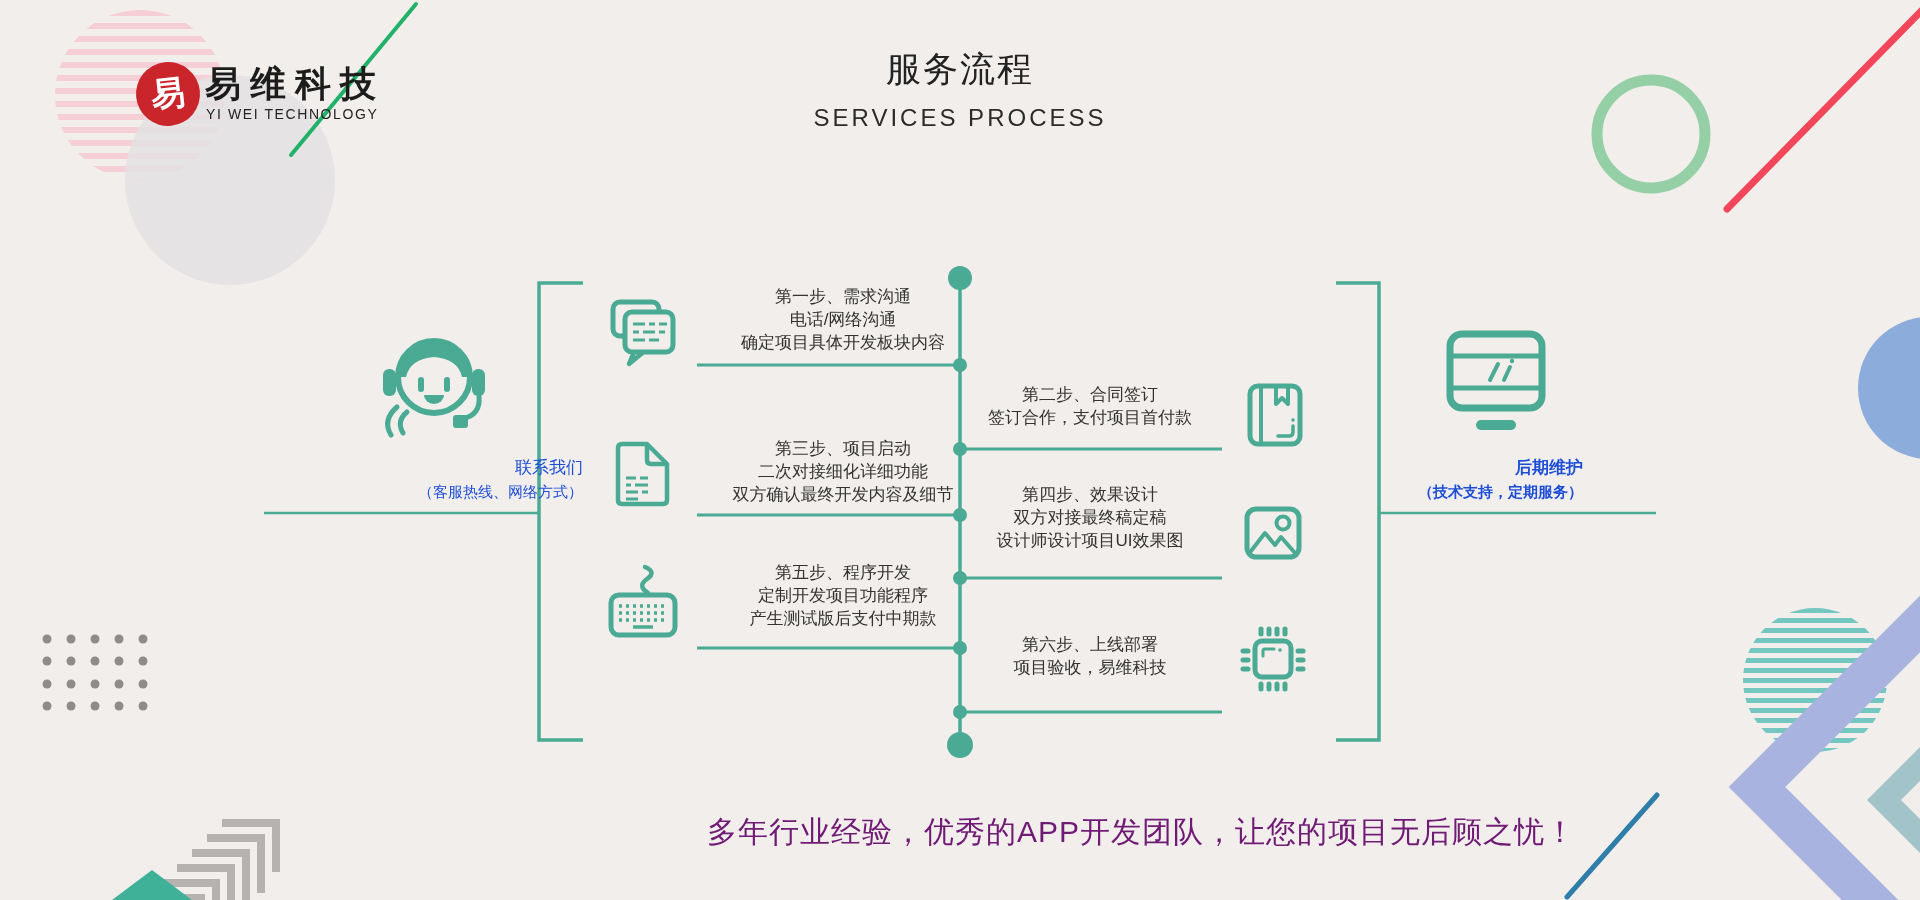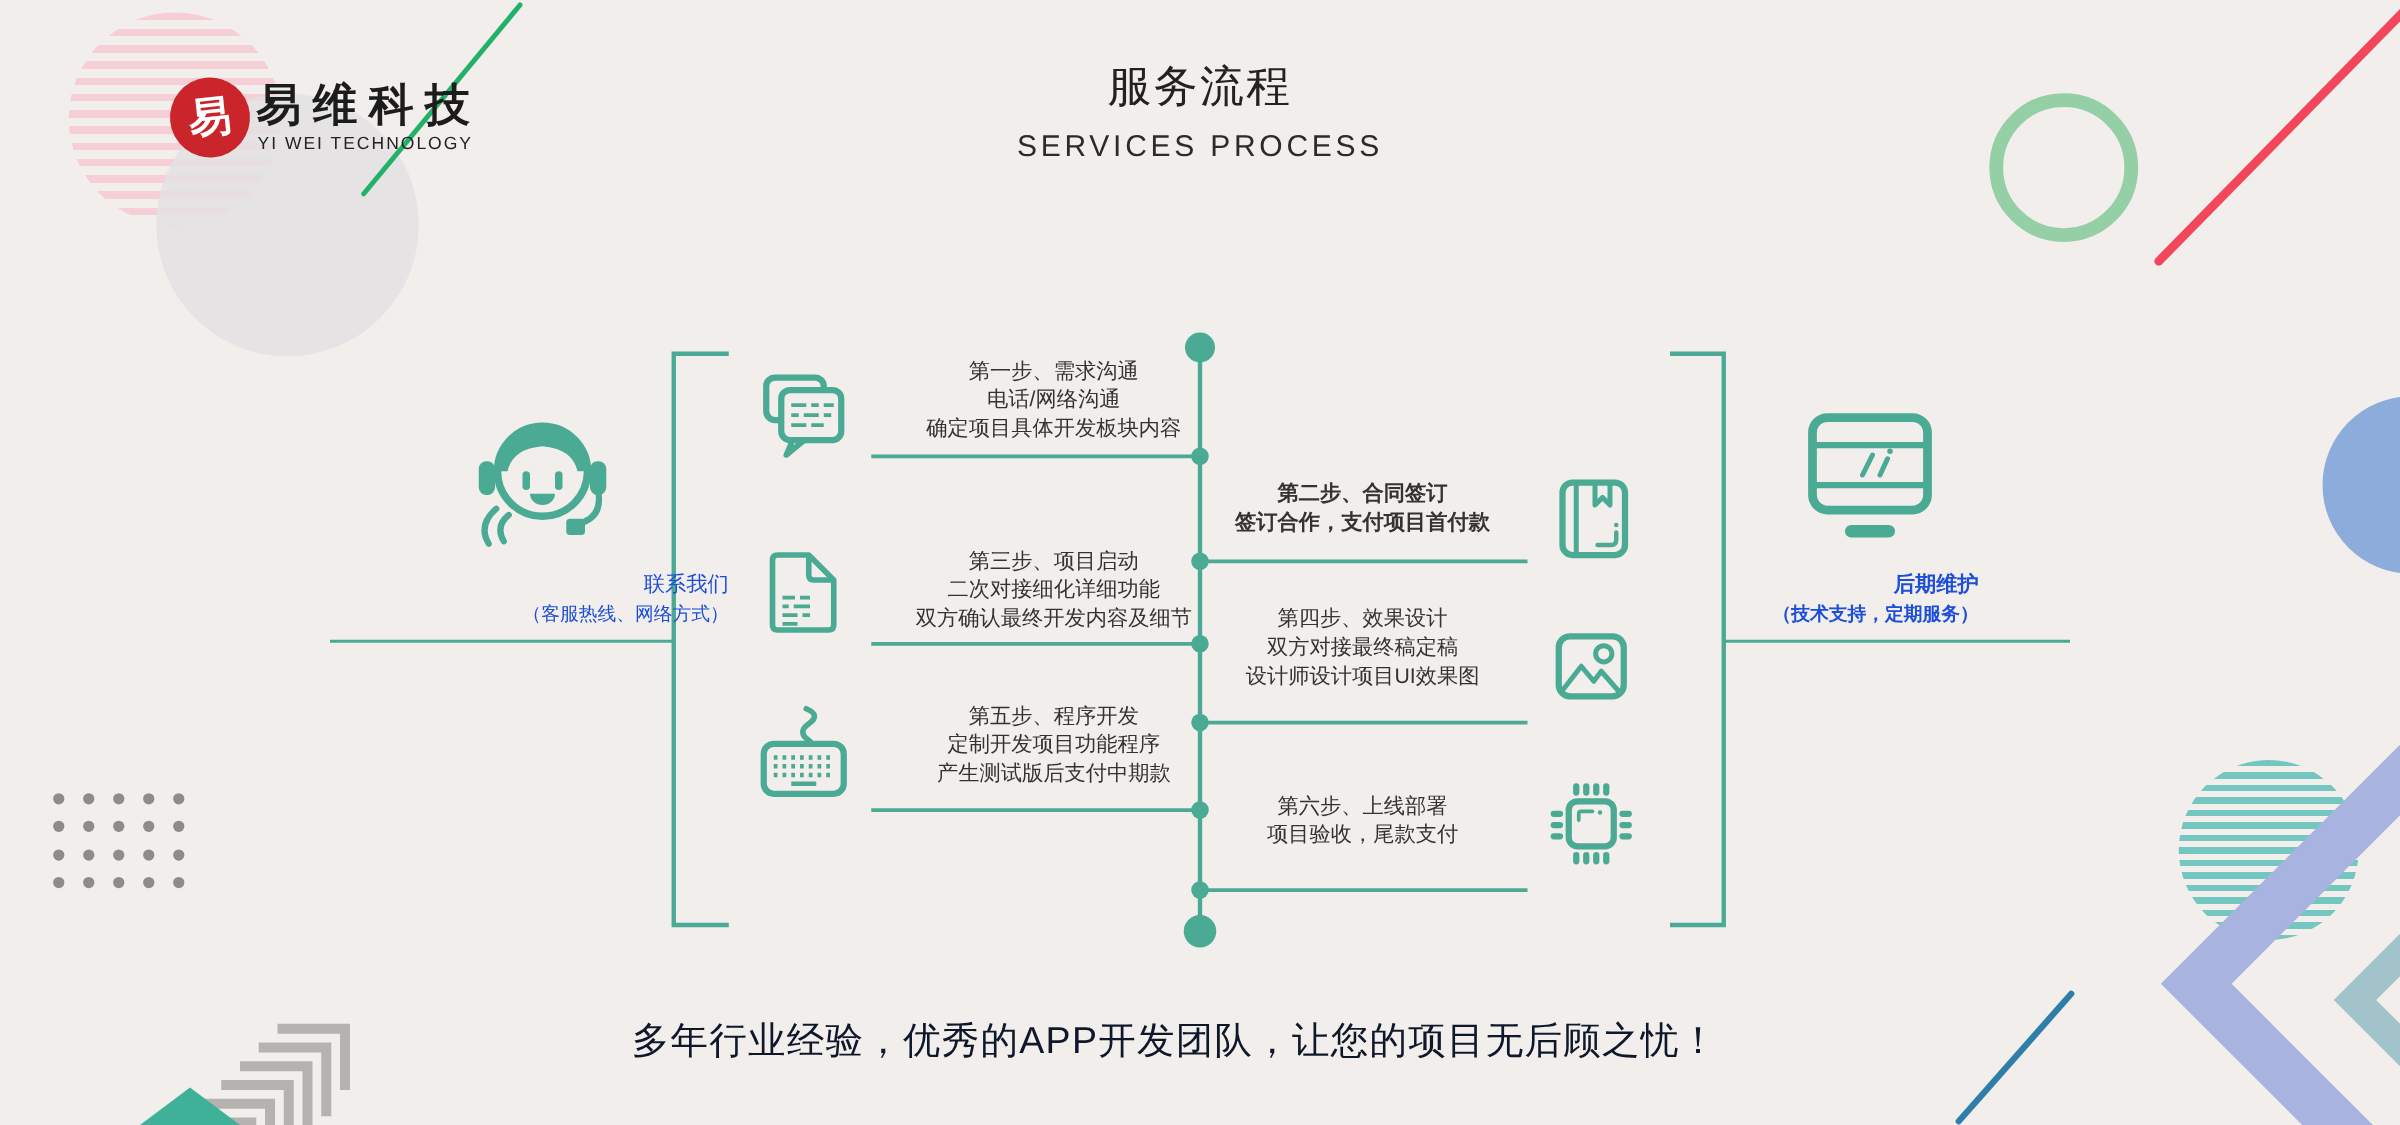--- a/index.html
+++ b/index.html
@@ -33,21 +33,21 @@
   }
   .logo-cn{left:205px;top:60px;font-size:36px;font-weight:bold;letter-spacing:9px;color:#1c1c1c;}
   .logo-en{left:206px;top:106px;font-size:14px;letter-spacing:1.6px;color:#222;font-weight:500;}
   .page-title{left:760px;top:46px;width:400px;text-align:center;font-size:35px;color:#222;letter-spacing:2px;}
   .page-subtitle{left:710px;top:104px;width:500px;text-align:center;font-size:24px;letter-spacing:3px;color:#2b2b2b;}
   
   .node-text{ text-align:right;font-size:17px;line-height:24px;color:#1d4ed8;width:300px;}
   .node-sub{font-size:15px;}
   .step-text{ text-align:center;font-size:17px;line-height:23px;color:#333;width:340px;}
   
-  .tagline{left:340px;top:812px;width:1200px;text-align:center;font-size:30px;color:#0f172a;font-weight:500;letter-spacing:1px;}
+  .tagline{left:376px;top:812px;width:1200px;text-align:right;font-size:30px;color:#701a75;font-weight:500;letter-spacing:1px;}
   .icon{pointer-events:none;}
 </style>
 </head>
 <body>
 
 <div class="abs circle-pink"></div>
 <div class="abs circle-gray"></div>
 <div class="abs circle-teal-striped"></div>
 
 <svg id="decor-svg" class="abs" width="1920" height="900" viewBox="0 0 1920 900">
@@ -238,37 +238,37 @@
       <line x1="59" y1="37" x2="64" y2="37"></line>
       <line x1="59" y1="46" x2="64" y2="46"></line>
   </g>
 </svg>
 
 <div class="abs step-text" style="left:673px;top:285px;">
   <div>第一步、需求沟通</div>
   <div>电话/网络沟通</div>
   <div>确定项目具体开发板块内容</div>
 </div>
-<div class="abs step-text" style="left:920px;top:383px;font-weight:bold;">
+<div class="abs step-text" style="left:920px;top:383px;">
   <div>第二步、合同签订</div>
   <div>签订合作，支付项目首付款</div>
 </div>
 <div class="abs step-text" style="left:673px;top:423px;margin-top:14px;">
   <div>第三步、项目启动</div>
   <div>二次对接细化详细功能</div>
   <div>双方确认最终开发内容及细节</div>
 </div>
 <div class="abs step-text" style="left:920px;top:483px;">
   <div>第四步、效果设计</div>
   <div>双方对接最终稿定稿</div>
   <div>设计师设计项目UI效果图</div>
 </div>
 <div class="abs step-text" style="left:673px;top:561px;">
   <div>第五步、程序开发</div>
   <div>定制开发项目功能程序</div>
   <div>产生测试版后支付中期款</div>
 </div>
 <div class="abs step-text" style="left:920px;top:633px;">
   <div>第六步、上线部署</div>
-  <div>项目验收，尾款支付</div>
+  <div>项目验收，易维科技</div>
 </div>
 
 <div class="abs tagline">多年行业经验，优秀的APP开发团队，让您的项目无后顾之忧！</div>
 
 </body></html>

